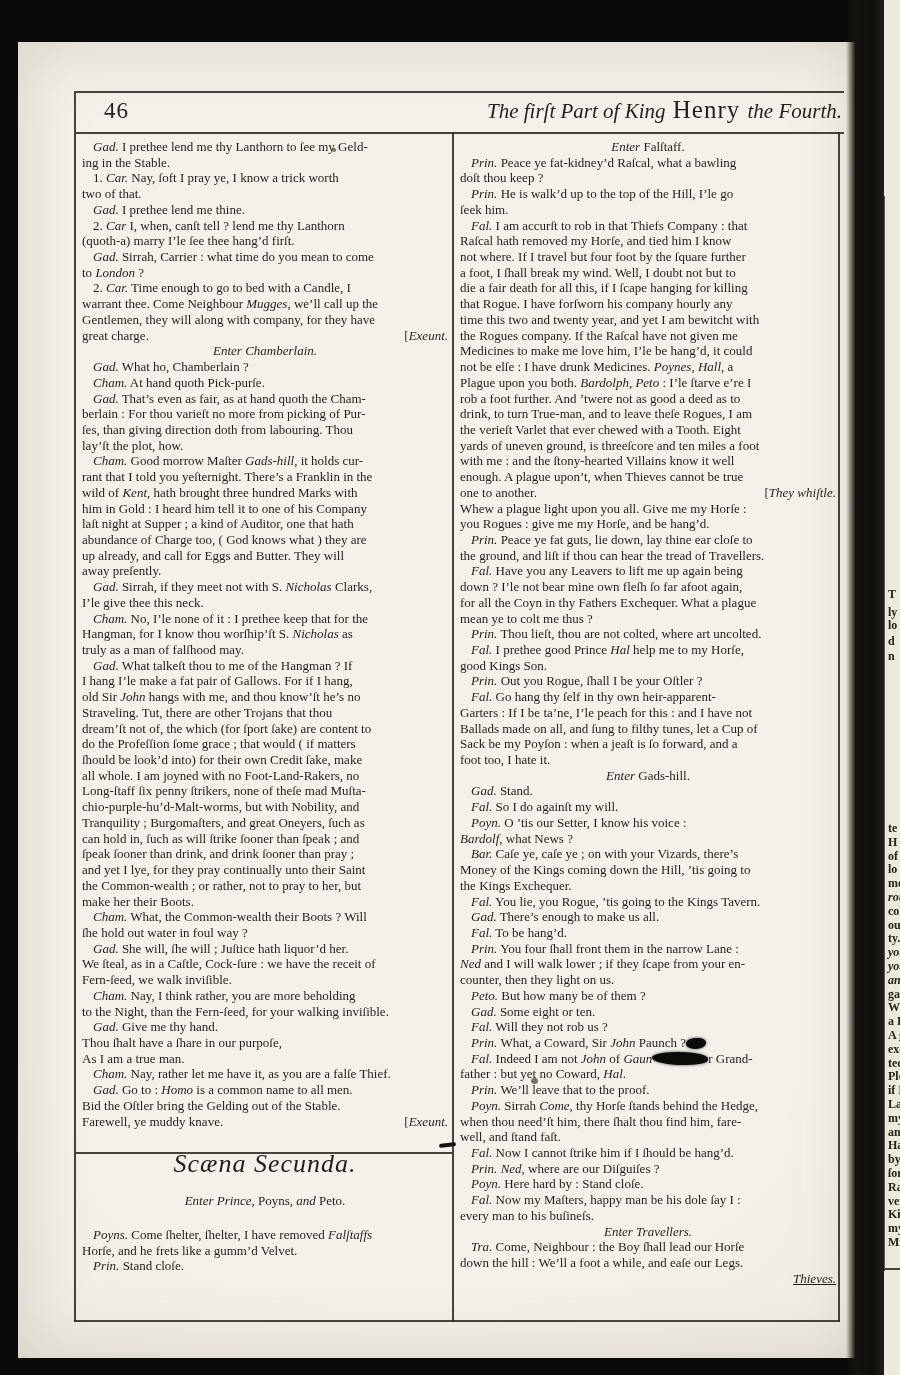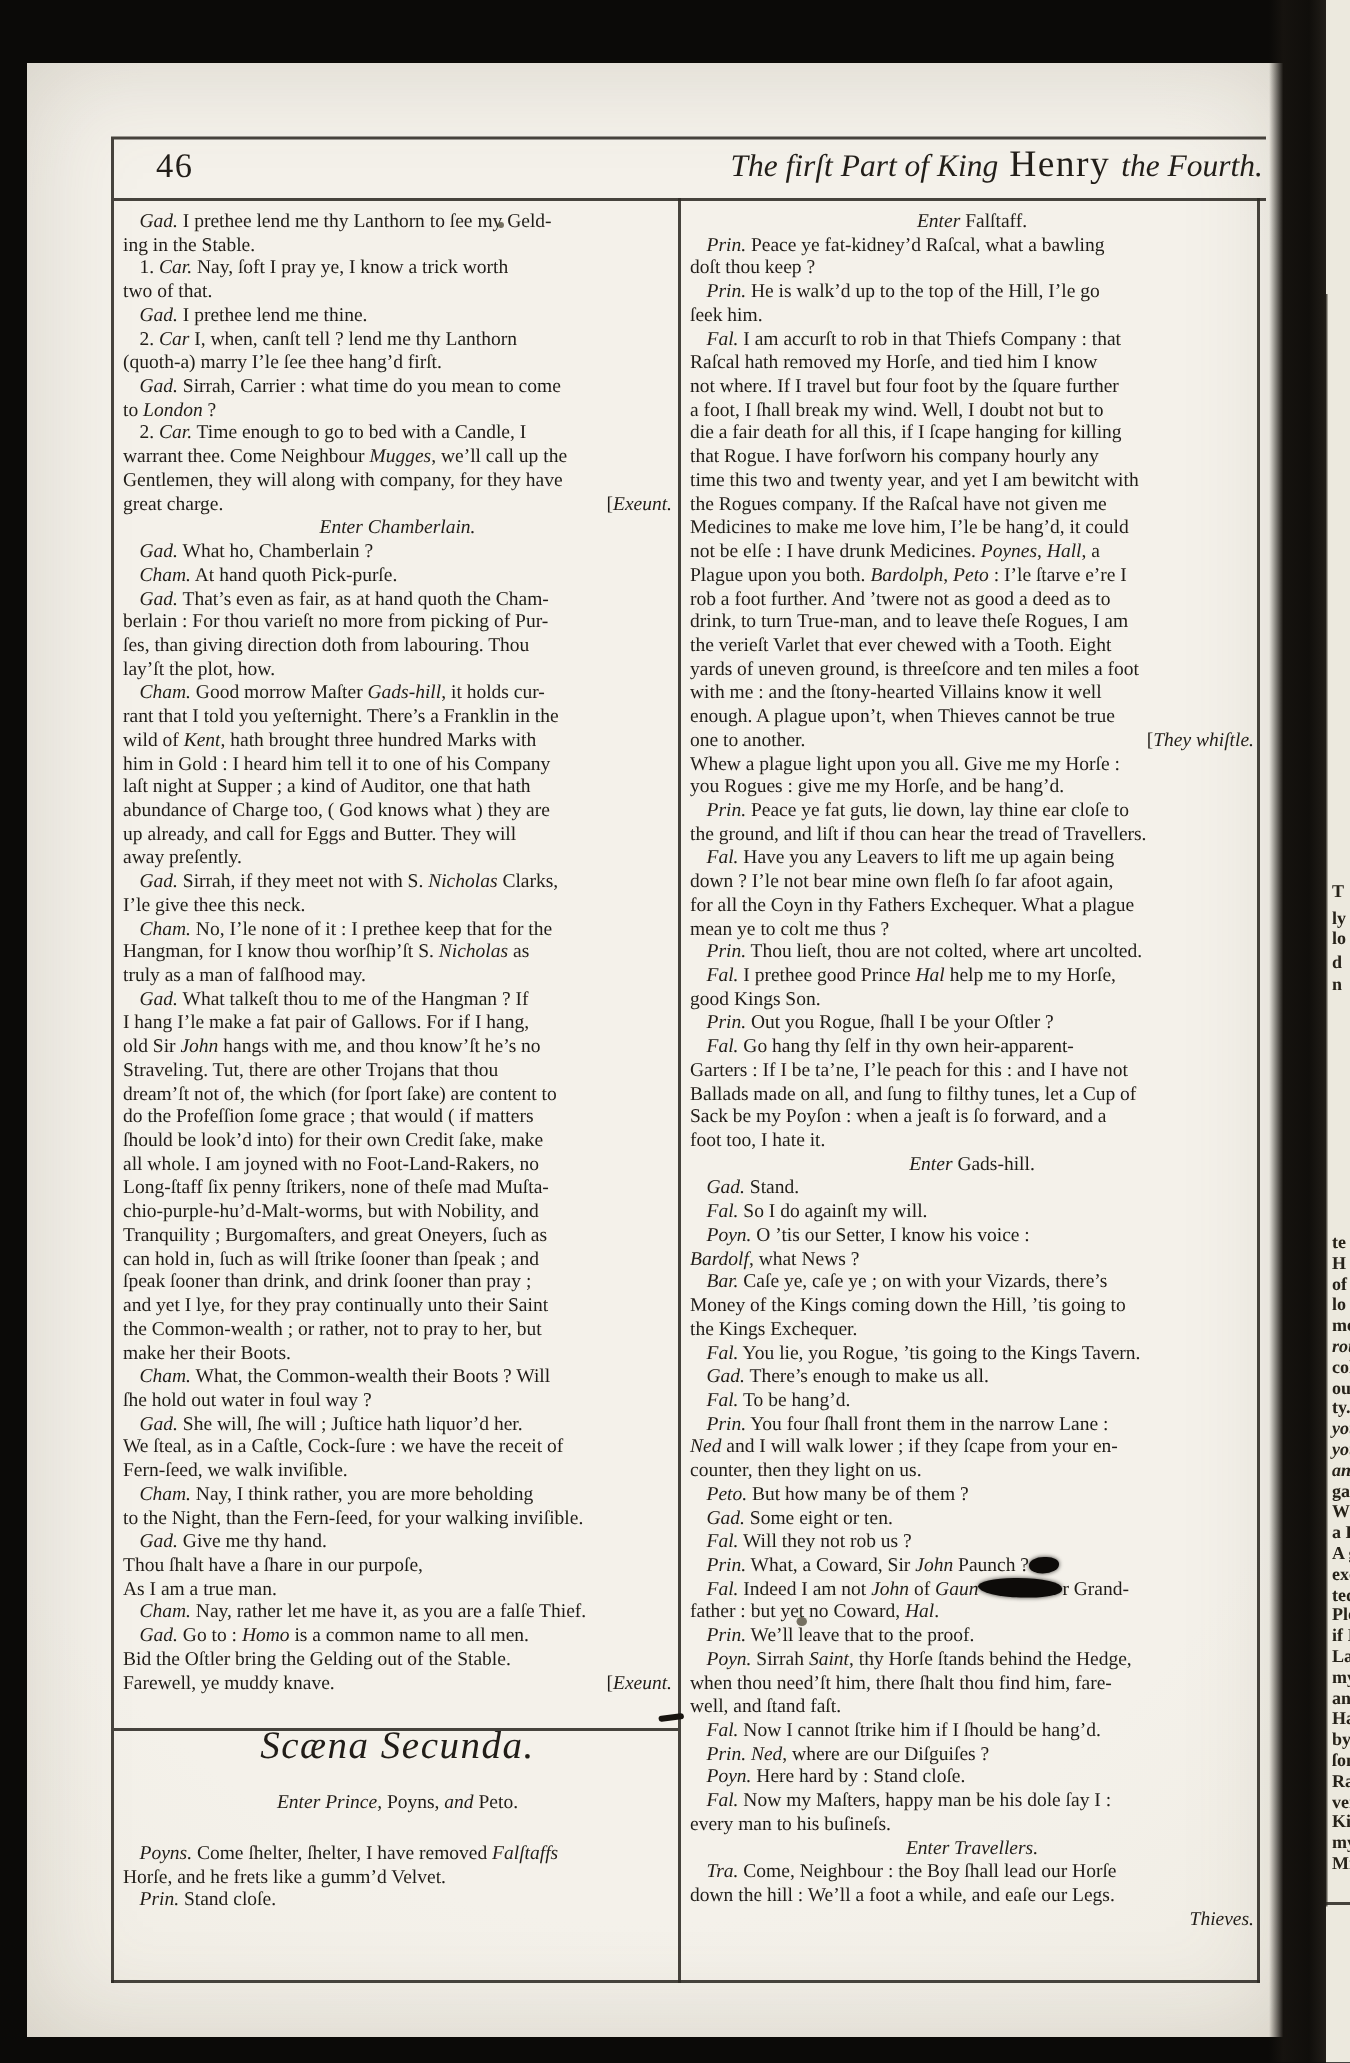--- a/index.html
+++ b/index.html
@@ -21,21 +21,21 @@
   .hdr-title span:not(.it){font-size:25px;letter-spacing:1px;}
   .col{position:absolute;color:#211d18;}
   .col-left{left:82px;top:139px;width:366px;}
   .col-right{left:460px;top:139px;width:376px;}
   .line{height:15.72px;line-height:15.72px;font-size:13px;white-space:nowrap;}
   .line .it{font-style:italic;}
   .line.ind{text-indent:11px;}
   .line.c{text-align:center;text-indent:0;}
   .line.gap{margin:8px 0 18px;}
   .line.sc{height:auto;font-size:26px;line-height:30px;margin:20px 0 14px;text-align:center;letter-spacing:1px;}
-  .line.r{text-align:right;}
+  .line.r{text-align:right;text-decoration:underline;}
   .rt{float:right;}
   .blot{display:inline-block;width:20px;height:11px;background:#0d0b09;border-radius:55% 45% 60% 50%;vertical-align:-2px;box-shadow:0 0 3px rgba(13,11,9,.8);}
   .blot.wide{width:56px;height:13px;border-radius:45% 55% 40% 60%;}
   .gutter{position:absolute;left:846px;top:0;width:38px;height:1375px;
     background:linear-gradient(90deg, rgba(25,22,18,0) 0%, #16130f 25%, #100e0b 70%, rgba(45,40,33,.65) 100%);}
   .sliver{position:absolute;left:884px;top:0;width:16px;height:1375px;background:#ece9de;}
   .sliver-rule{position:absolute;left:884px;top:196px;width:1px;height:1075px;background:#3a352d;opacity:.8;}
   .frag{position:absolute;left:888px;font-size:12px;line-height:13px;color:#262219;white-space:nowrap;font-weight:bold;}
   .frag .it{font-style:italic;}
   .pen-mark{position:absolute;left:443px;top:1142px;width:17px;height:4px;background:#17140f;border-radius:2px;transform:rotate(-7deg);}
@@ -184,21 +184,21 @@
       <div class="line ind"><span class="it">Prin.</span><span> You four ſhall front them in the narrow Lane :</span></div>
       <div class="line"><span class="it">Ned</span><span> and I will walk lower ; if they ſcape from your en-</span></div>
       <div class="line"><span>counter, then they light on us.</span></div>
       <div class="line ind"><span class="it">Peto.</span><span> But how many be of them ?</span></div>
       <div class="line ind"><span class="it">Gad.</span><span> Some eight or ten.</span></div>
       <div class="line ind"><span class="it">Fal.</span><span> Will they not rob us ?</span></div>
       <div class="line ind"><span class="it">Prin.</span><span> What, a Coward, Sir </span><span class="it">John</span><span> Paunch ?</span><span class="blot"></span></div>
       <div class="line ind"><span class="it">Fal.</span><span> Indeed I am not </span><span class="it">John</span><span> of </span><span class="it">Gaun</span><span class="blot wide"></span><span>r Grand-</span></div>
       <div class="line"><span>father : but yet no Coward, </span><span class="it">Hal</span><span>.</span></div>
       <div class="line ind"><span class="it">Prin.</span><span> We’ll leave that to the proof.</span></div>
-      <div class="line ind"><span class="it">Poyn.</span><span> Sirrah </span><span class="it">Saint</span><span>, thy Horſe ſtands behind the Hedge,</span></div>
+      <div class="line ind"><span class="it">Poyn.</span><span> Sirrah </span><span class="it">Come</span><span>, thy Horſe ſtands behind the Hedge,</span></div>
       <div class="line"><span>when thou need’ſt him, there ſhalt thou find him, fare-</span></div>
       <div class="line"><span>well, and ſtand faſt.</span></div>
       <div class="line ind"><span class="it">Fal.</span><span> Now I cannot ſtrike him if I ſhould be hang’d.</span></div>
       <div class="line ind"><span class="it">Prin.</span><span> </span><span class="it">Ned</span><span>, where are our Diſguiſes ?</span></div>
       <div class="line ind"><span class="it">Poyn.</span><span> Here hard by : Stand cloſe.</span></div>
       <div class="line ind"><span class="it">Fal.</span><span> Now my Maſters, happy man be his dole ſay I :</span></div>
       <div class="line"><span>every man to his buſineſs.</span></div>
       <div class="line c"><span class="it">Enter Travellers.</span></div>
       <div class="line ind"><span class="it">Tra.</span><span> Come, Neighbour : the Boy ſhall lead our Horſe</span></div>
       <div class="line"><span>down the hill : We’ll a foot a while, and eaſe our Legs.</span></div>

